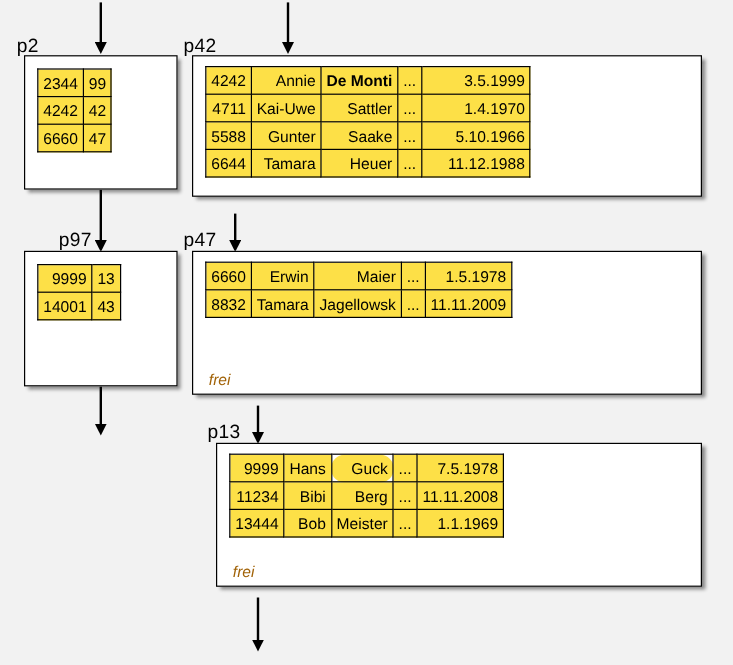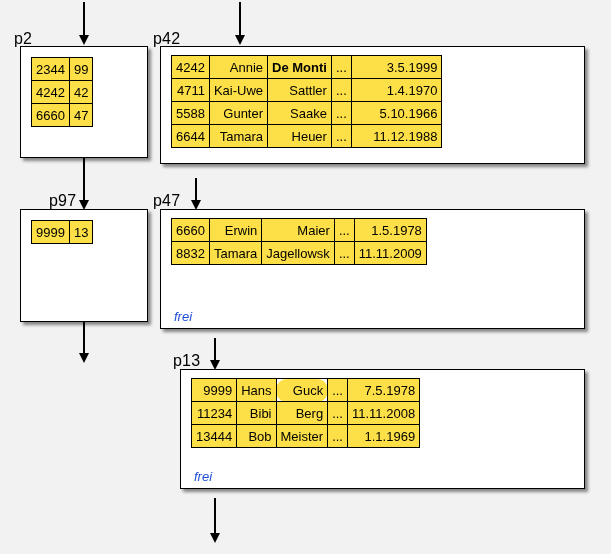--- a/index.html
+++ b/index.html
@@ -37,21 +37,21 @@
     color:#000;
     height:22px;
     padding:0 4px;
     background:#fde047;
     white-space:nowrap;
   }
   .frei{
     position:absolute;
     font-size:13px;
     font-style:italic;
-    color:#1d4ed8;
+    color:#a16207;
   }
   svg.arrows{
     position:absolute;left:0;top:0;width:611px;height:554px;
     pointer-events:none;
   }
 </style>
 </head>
 <body>
 
 <div id="stage">
@@ -138,20 +138,24 @@
 
   <div class="node">
     <div class="label" style="left:14px;top:192px;margin-left:35px;">p97</div>
     <div class="box" style="left:20px;top:209px;width:128px;height:113px;"></div>
     <table class="tbl" style="left:31px;top:220px;">
       <tbody>
           <tr>
         <td style="width:62px;">9999</td>
         <td style="width:42px;">13</td>
       </tr>
+      <tr>
+        <td style="width:62px;">14001</td>
+        <td style="width:42px;">43</td>
+      </tr>
     </tbody>
       </table>
   </div>
 
   <div class="node">
     <div class="label" style="left:153px;top:192px;">p47</div>
     <div class="box" style="left:160px;top:209px;width:425px;height:120px;"></div>
     <table class="tbl" style="left:171px;top:218px;">
       <tbody>
           <tr>

